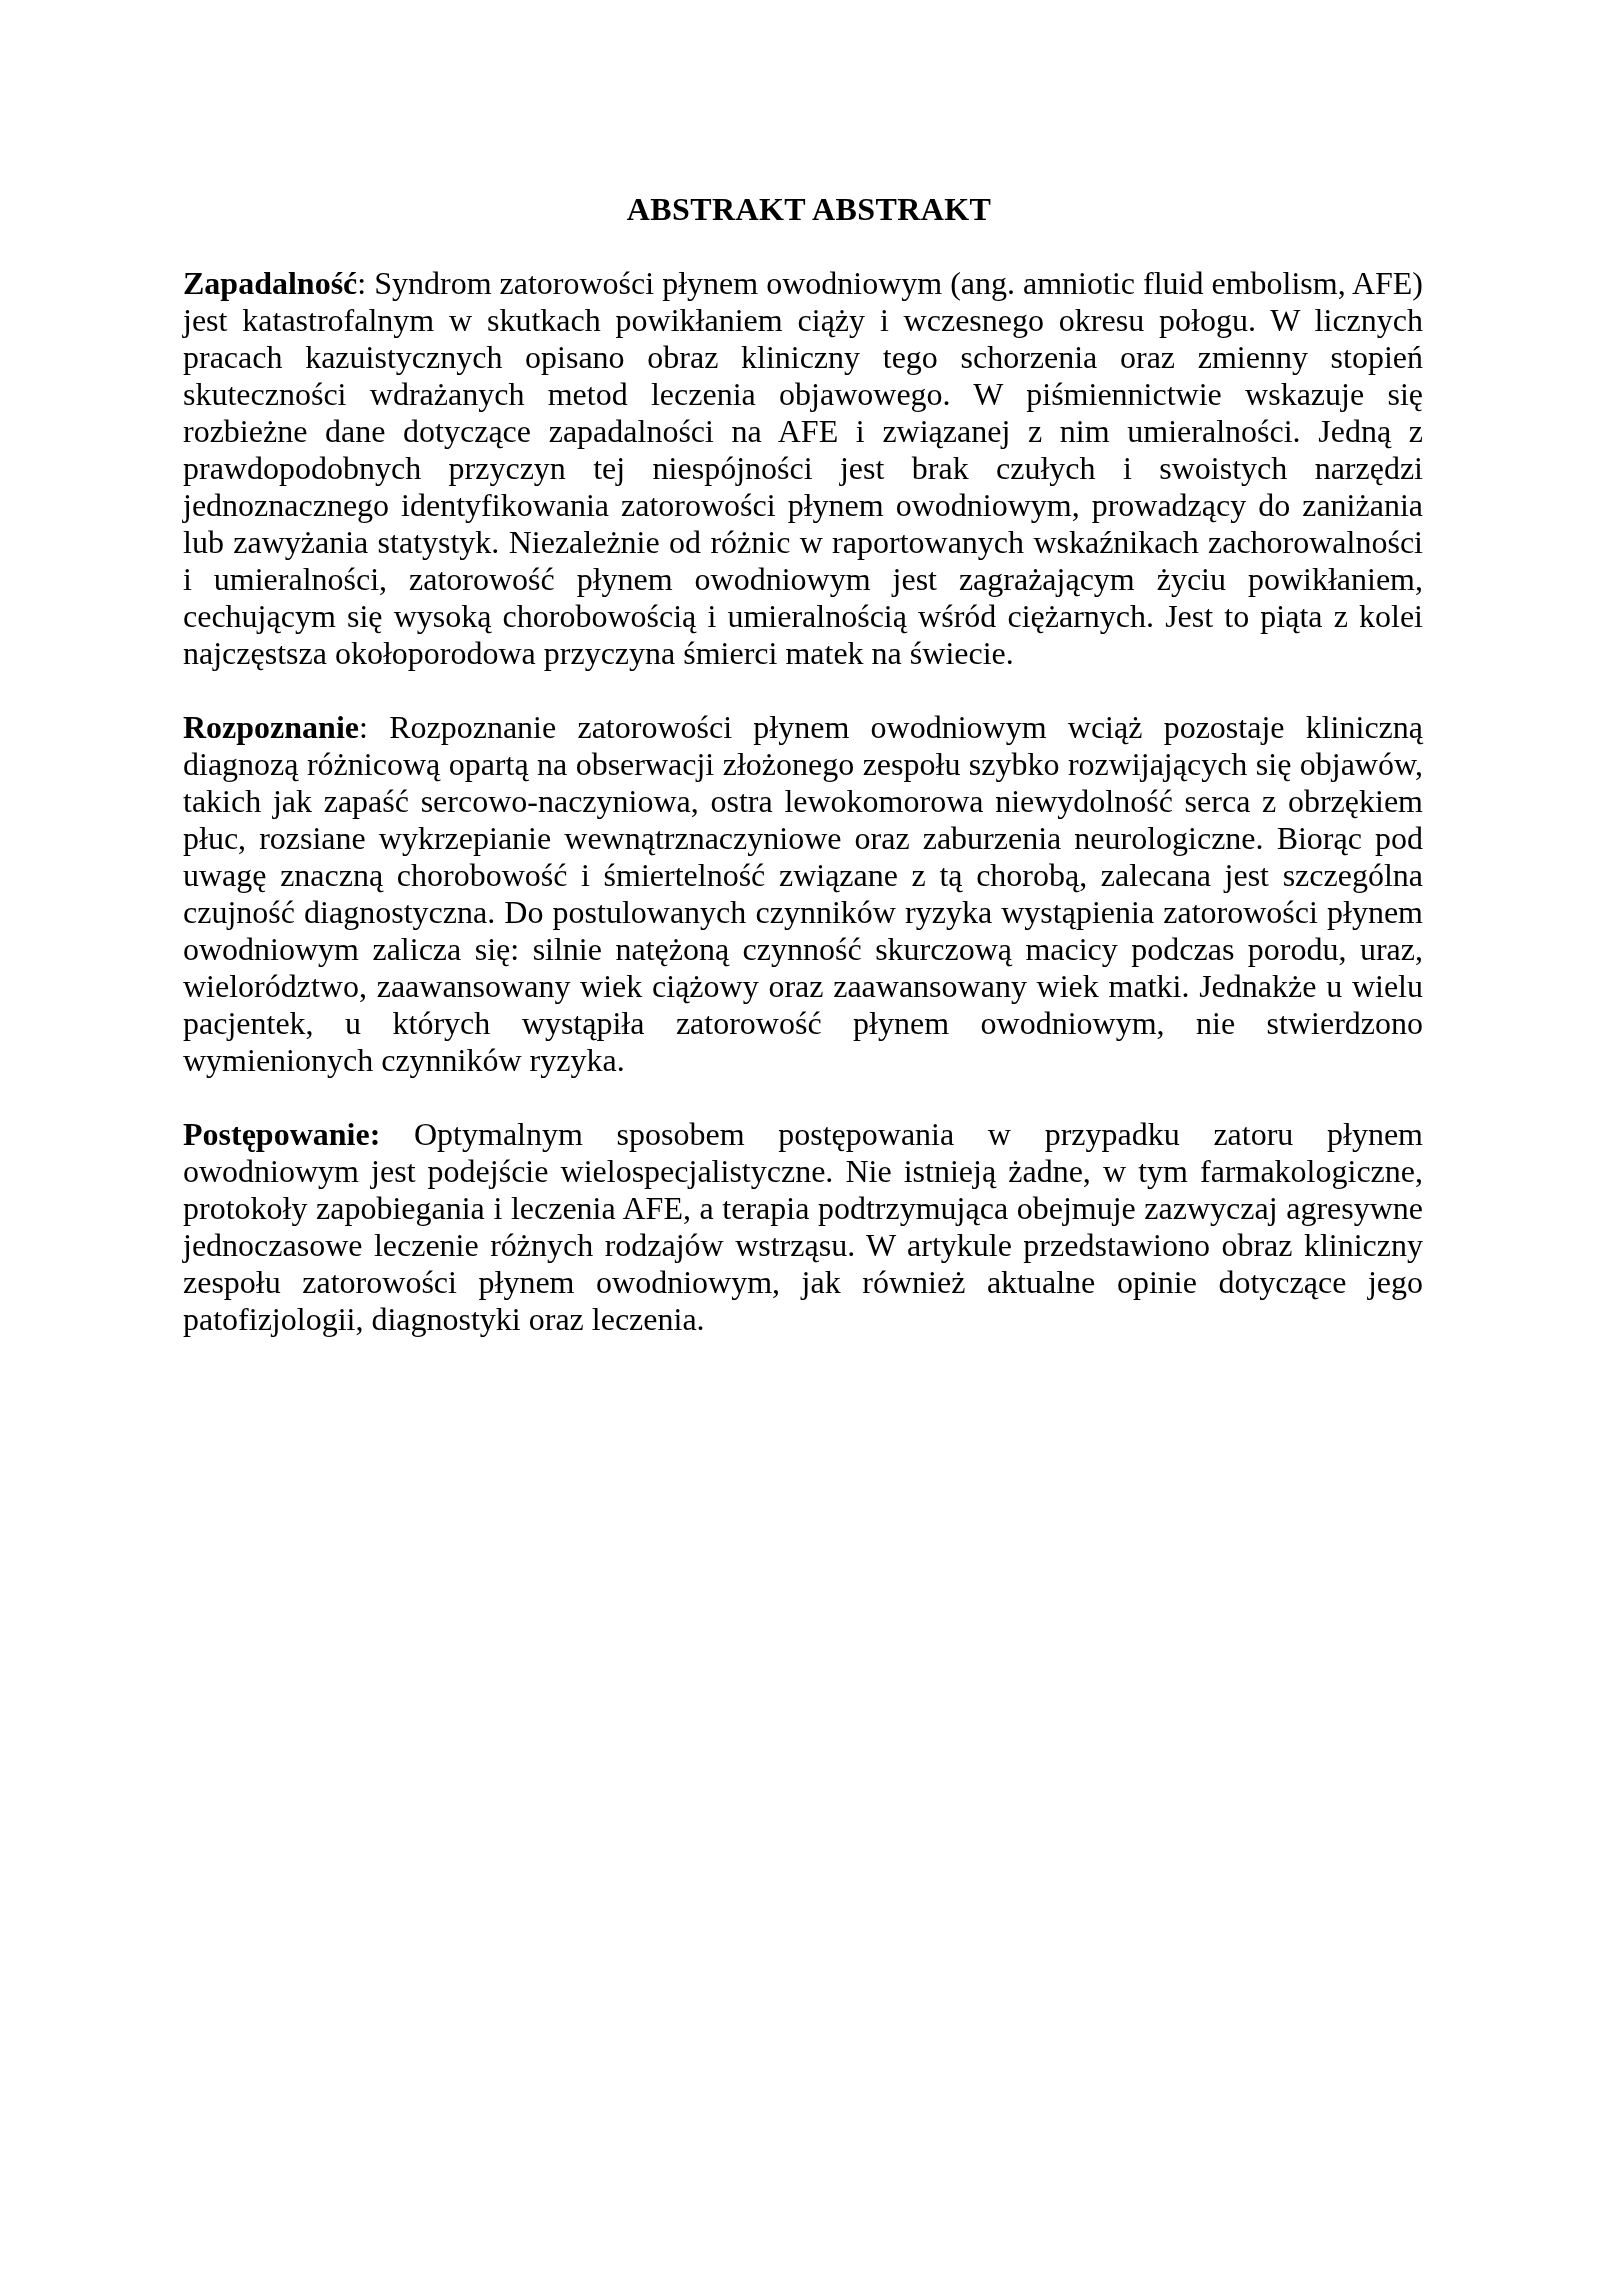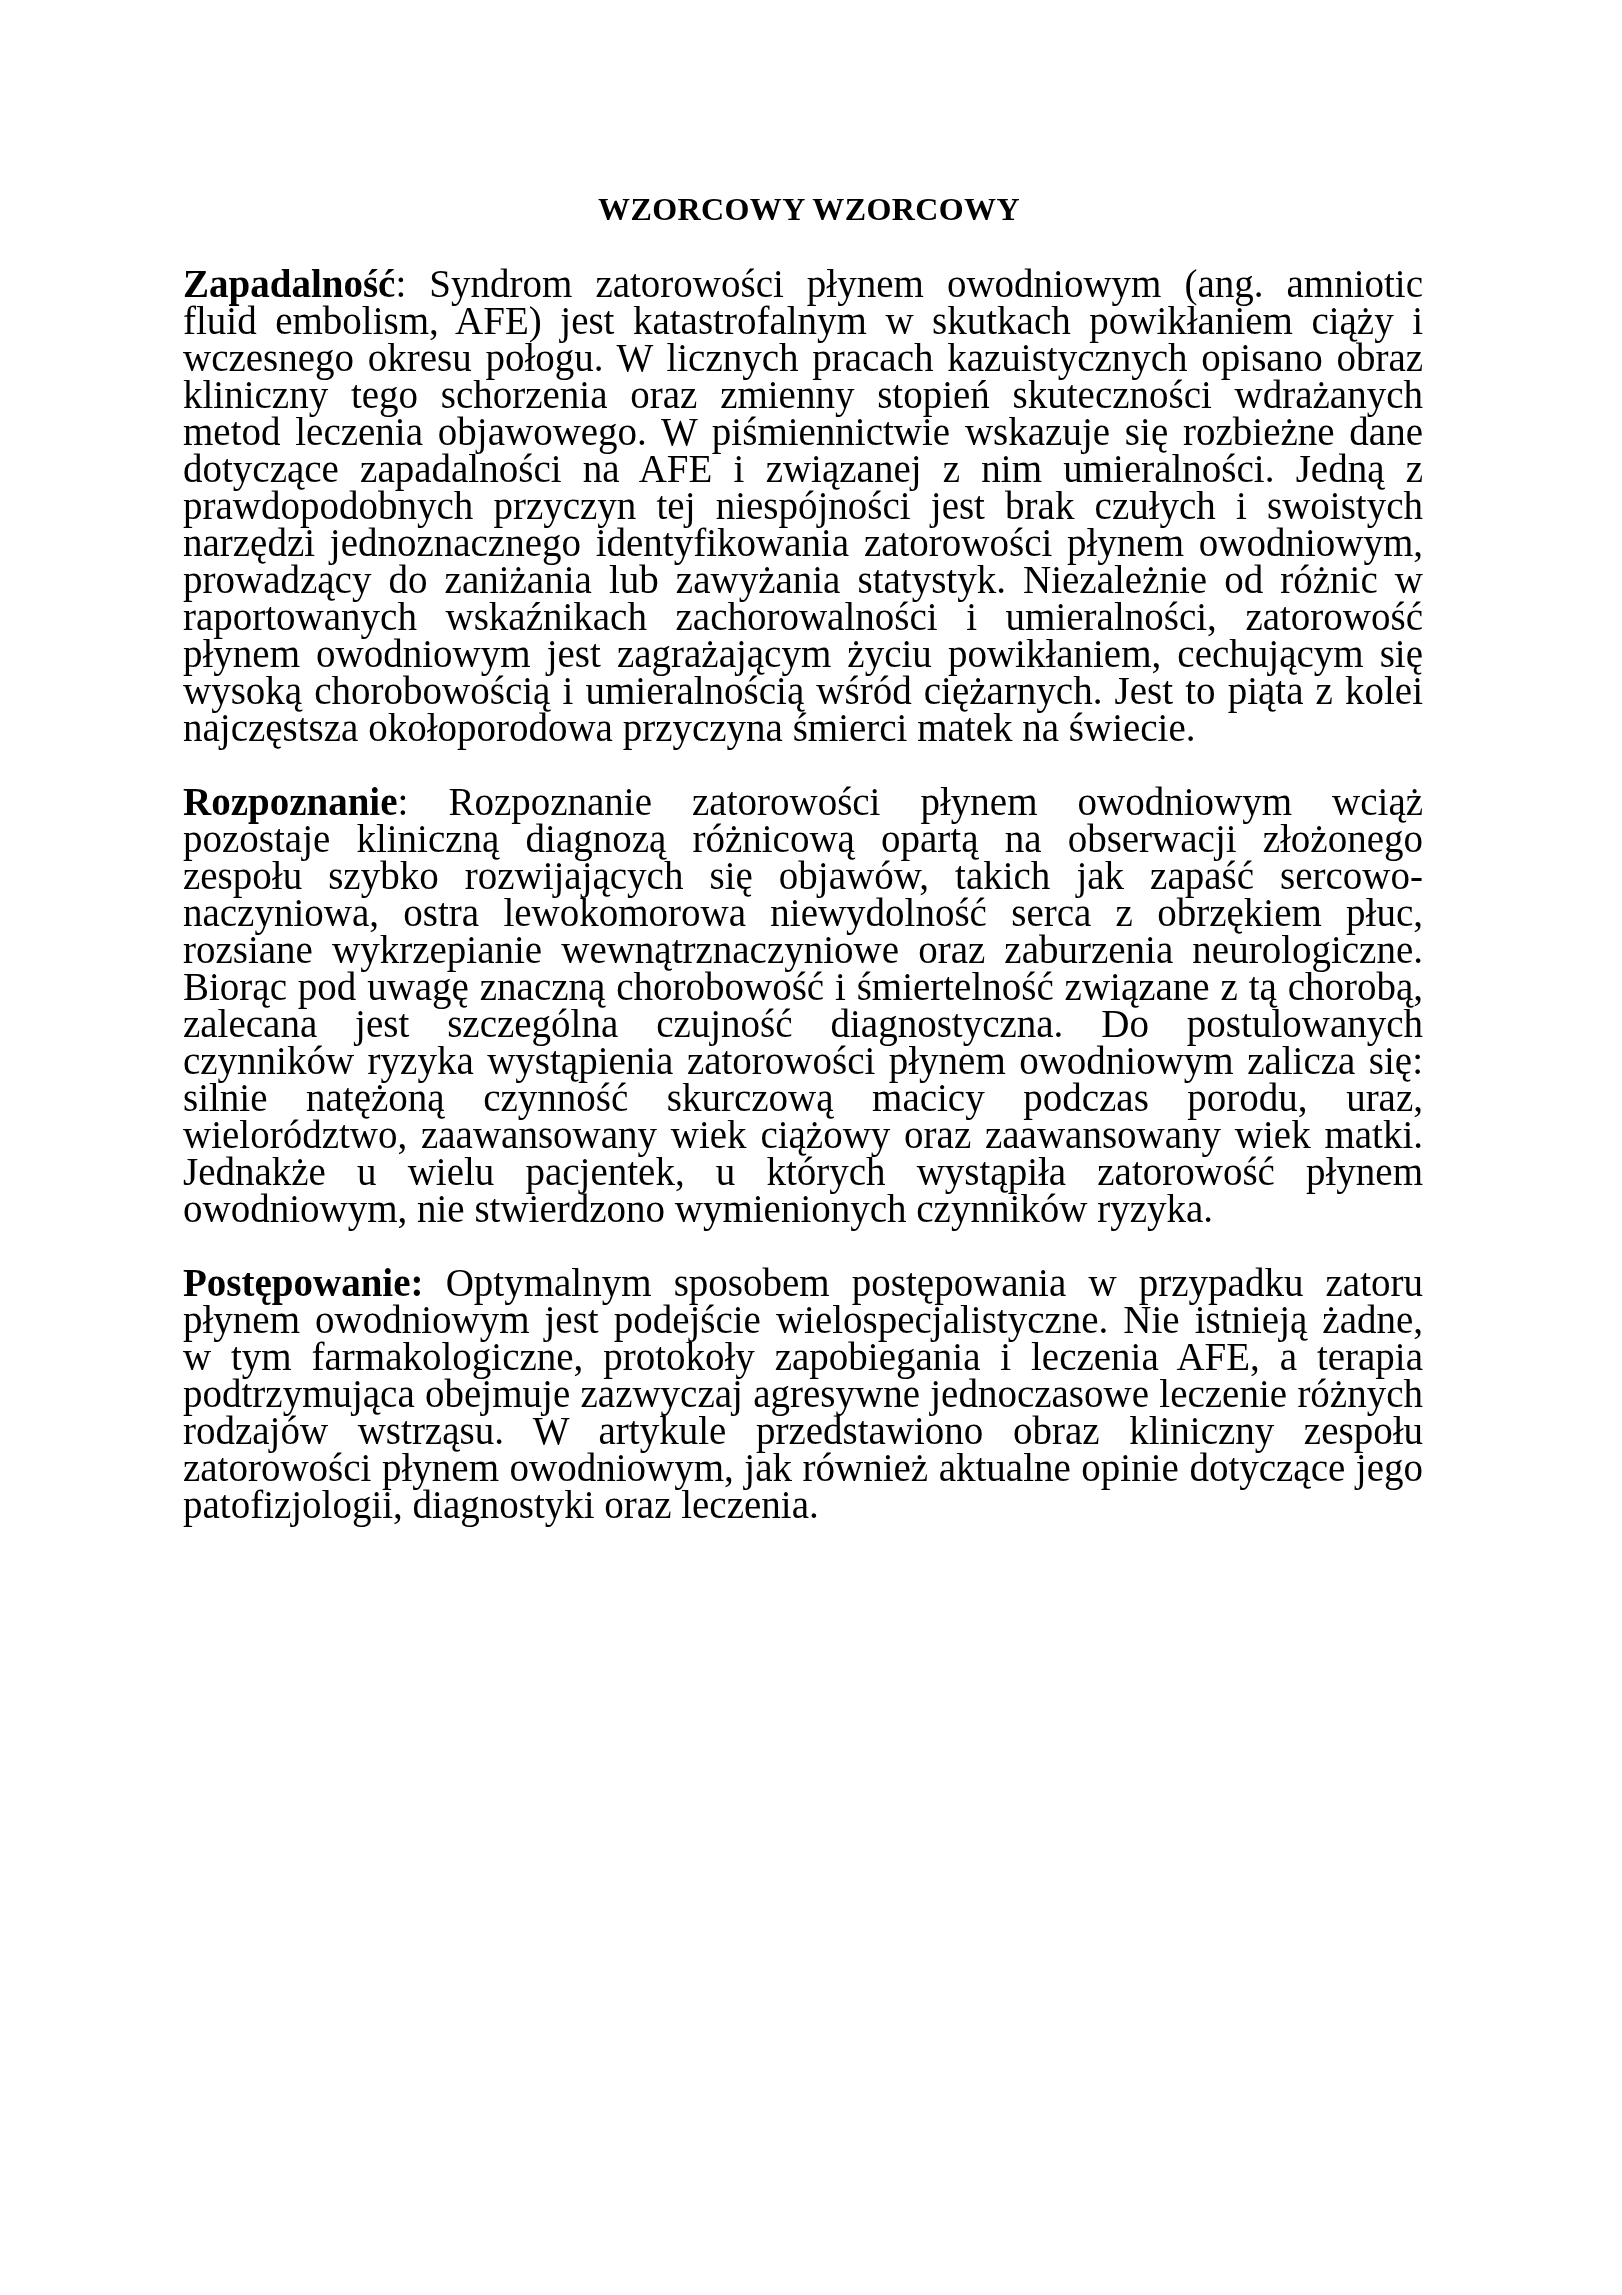--- a/index.html
+++ b/index.html
@@ -25,21 +25,21 @@
   .doc-title {
     margin: 0 0 37px 0;
     font-size: 32px;
     line-height: 37px;
     font-weight: bold;
     text-align: center;
     letter-spacing: 0.4px;
   }
   .para {
     margin: 0 12px 37px 0;
-    font-size: 39px;
+    font-size: 32px;
     line-height: 37px;
     text-align: justify;
     text-justify: inter-word;
   }
   .para-label {
     font-weight: bold;
   }
   .para-colon {
     font-weight: normal;
   }
@@ -49,21 +49,21 @@
   .para-body {
     font-weight: normal;
   }
 </style>
 </head>
 <body>
 
 <div class="page">
   <div class="content">
 
-    <h1 class="doc-title">WZORCOWY WZORCOWY</h1>
+    <h1 class="doc-title">ABSTRAKT ABSTRAKT</h1>
 
     <p class="para"><span class="para-label">Zapadalność</span><span class="para-colon">:</span> <span class="para-body">Syndrom zatorowości płynem owodniowym (ang. amniotic fluid embolism, AFE) jest katastrofalnym w skutkach powikłaniem ciąży i wczesnego okresu połogu. W licznych pracach kazuistycznych opisano obraz kliniczny tego schorzenia oraz zmienny stopień skuteczności wdrażanych metod leczenia objawowego. W piśmiennictwie wskazuje się rozbieżne dane dotyczące zapadalności na AFE i związanej z nim umieralności. Jedną z prawdopodobnych przyczyn tej niespójności jest brak czułych i swoistych narzędzi jednoznacznego identyfikowania zatorowości płynem owodniowym, prowadzący do zaniżania lub zawyżania statystyk. Niezależnie od różnic w raportowanych wskaźnikach zachorowalności i umieralności, zatorowość płynem owodniowym jest zagrażającym życiu powikłaniem, cechującym się wysoką chorobowością i umieralnością wśród ciężarnych. Jest to piąta z kolei najczęstsza okołoporodowa przyczyna śmierci matek na świecie.</span></p>
 
     <p class="para"><span class="para-label">Rozpoznanie</span><span class="para-colon">:</span> <span class="para-body">Rozpoznanie zatorowości płynem owodniowym wciąż pozostaje kliniczną diagnozą różnicową opartą na obserwacji złożonego zespołu szybko rozwijających się objawów, takich jak zapaść sercowo-naczyniowa, ostra lewokomorowa niewydolność serca z obrzękiem płuc, rozsiane wykrzepianie wewnątrznaczyniowe oraz zaburzenia neurologiczne. Biorąc pod uwagę znaczną chorobowość i śmiertelność związane z tą chorobą, zalecana jest szczególna czujność diagnostyczna. Do postulowanych czynników ryzyka wystąpienia zatorowości płynem owodniowym zalicza się: silnie natężoną czynność skurczową macicy podczas porodu, uraz, wielorództwo, zaawansowany wiek ciążowy oraz zaawansowany wiek matki. Jednakże u wielu pacjentek, u których wystąpiła zatorowość płynem owodniowym, nie stwierdzono wymienionych czynników ryzyka.</span></p>
 
     <p class="para"><span class="para-label">Postępowanie</span><span class="para-colon colon-bold">:</span> <span class="para-body">Optymalnym sposobem postępowania w przypadku zatoru płynem owodniowym jest podejście wielospecjalistyczne. Nie istnieją żadne, w tym farmakologiczne, protokoły zapobiegania i leczenia AFE, a terapia podtrzymująca obejmuje zazwyczaj agresywne jednoczasowe leczenie różnych rodzajów wstrząsu. W artykule przedstawiono obraz kliniczny zespołu zatorowości płynem owodniowym, jak również aktualne opinie dotyczące jego patofizjologii, diagnostyki oraz leczenia.</span></p>
 
   </div>
 </div>
 

